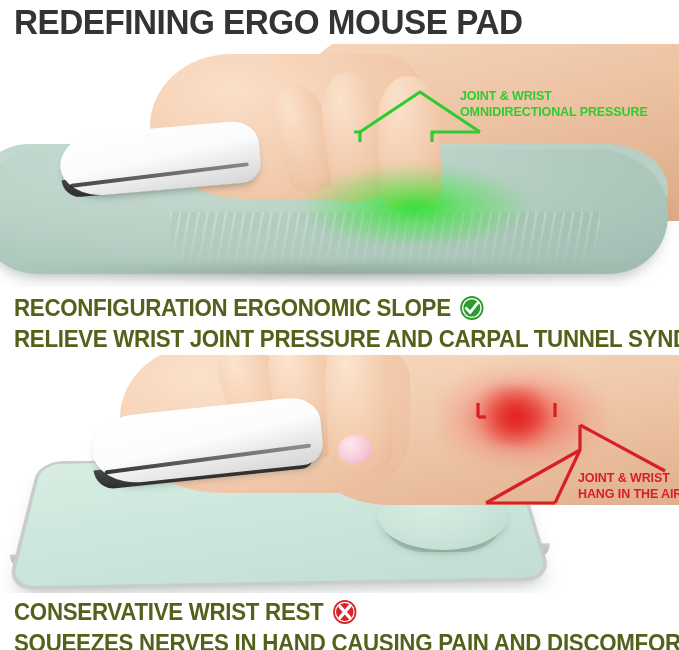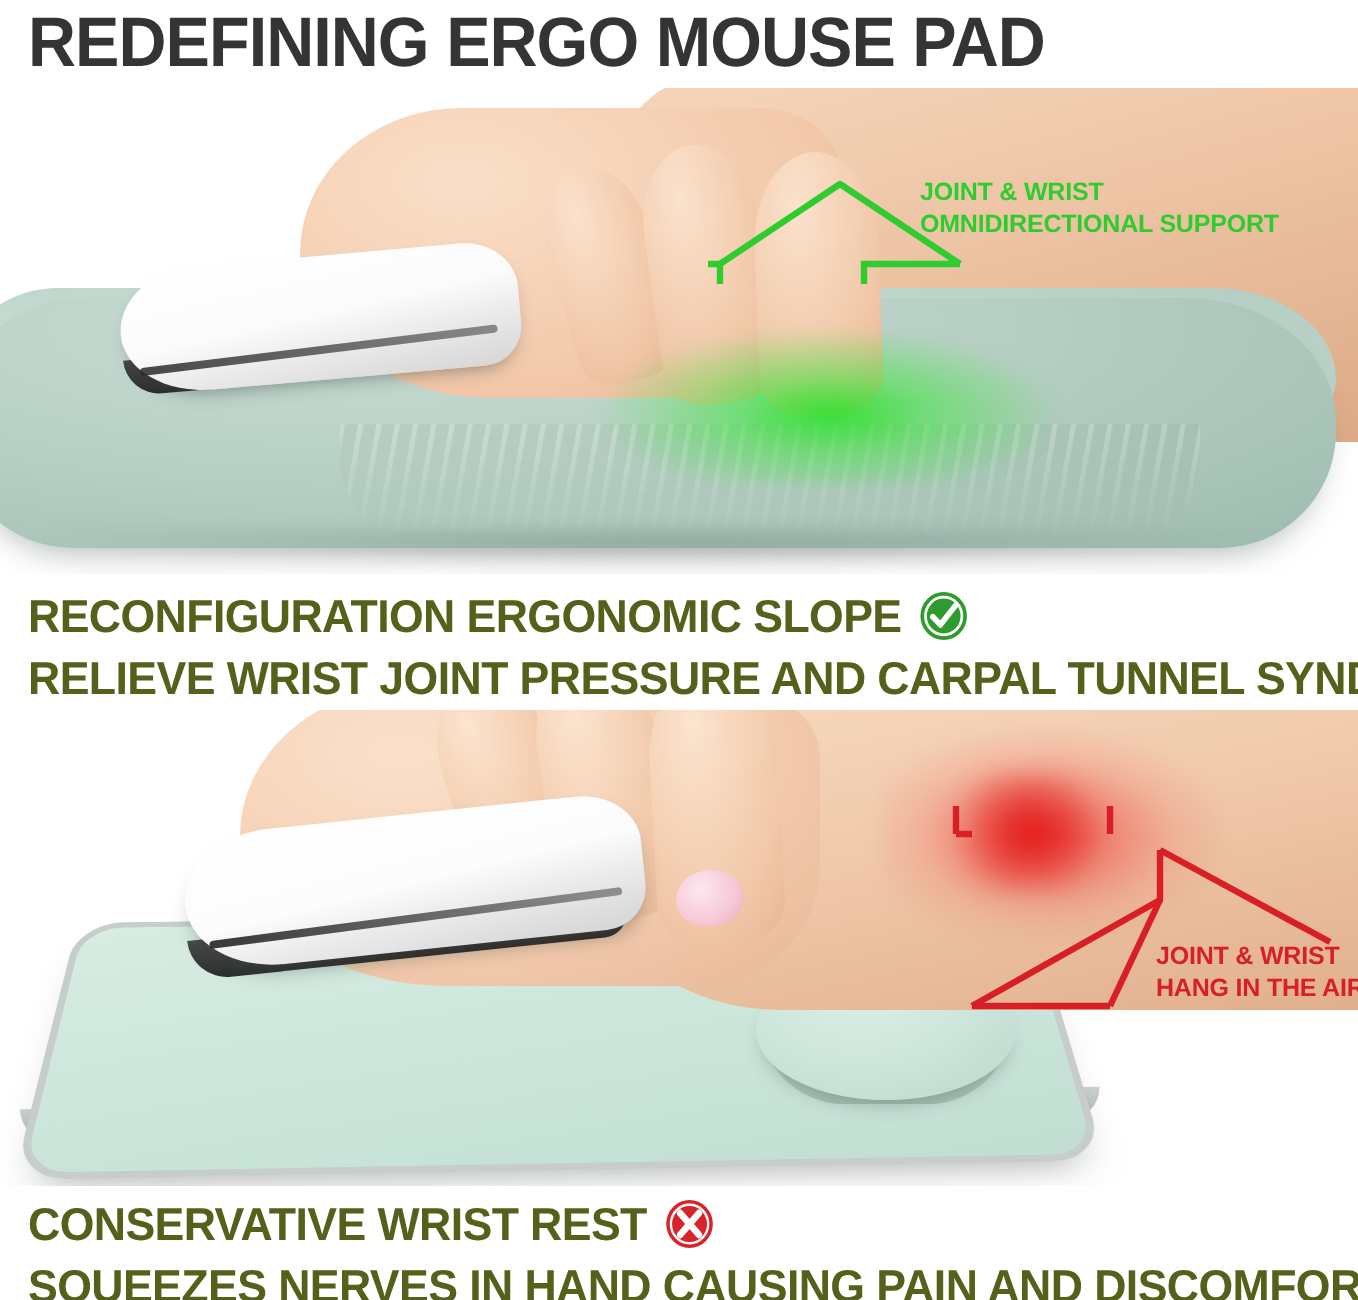--- a/index.html
+++ b/index.html
@@ -339,21 +339,21 @@
   <div class="glow-green"></div>
 
   <svg class="arrow-up" viewBox="0 0 140 58">
     <polyline points="2,46 8,46 8,56" fill="none" stroke="#2fcc2f" stroke-width="3.2"></polyline>
     <polyline points="8,46 68,6 128,46" fill="none" stroke="#2fcc2f" stroke-width="3.2" stroke-linejoin="round"></polyline>
     <polyline points="128,46 80,46 80,56" fill="none" stroke="#2fcc2f" stroke-width="3.2"></polyline>
   </svg>
 
   <div class="callout" id="callout-green">
     <div>JOINT &amp; WRIST</div>
-    <div>OMNIDIRECTIONAL SUPPORT</div>
+    <div>OMNIDIRECTIONAL PRESSURE</div>
   </div>
 </div>
 
 <div class="claim-block" id="claim-good">
   <div class="claim-line">
     <span>RECONFIGURATION ERGONOMIC SLOPE</span>
     <svg class="badge" viewBox="0 0 26 26">
       <circle cx="13" cy="13" r="12" fill="#2e9b2e"></circle>
       <circle cx="13" cy="13" r="9.4" fill="none" stroke="#ffffff" stroke-width="1.4"></circle>
       <path d="M7.4 13.4 L11.3 17.4 L19.2 7.6" fill="none" stroke="#ffffff" stroke-width="2.9" stroke-linecap="round" stroke-linejoin="round"></path>

